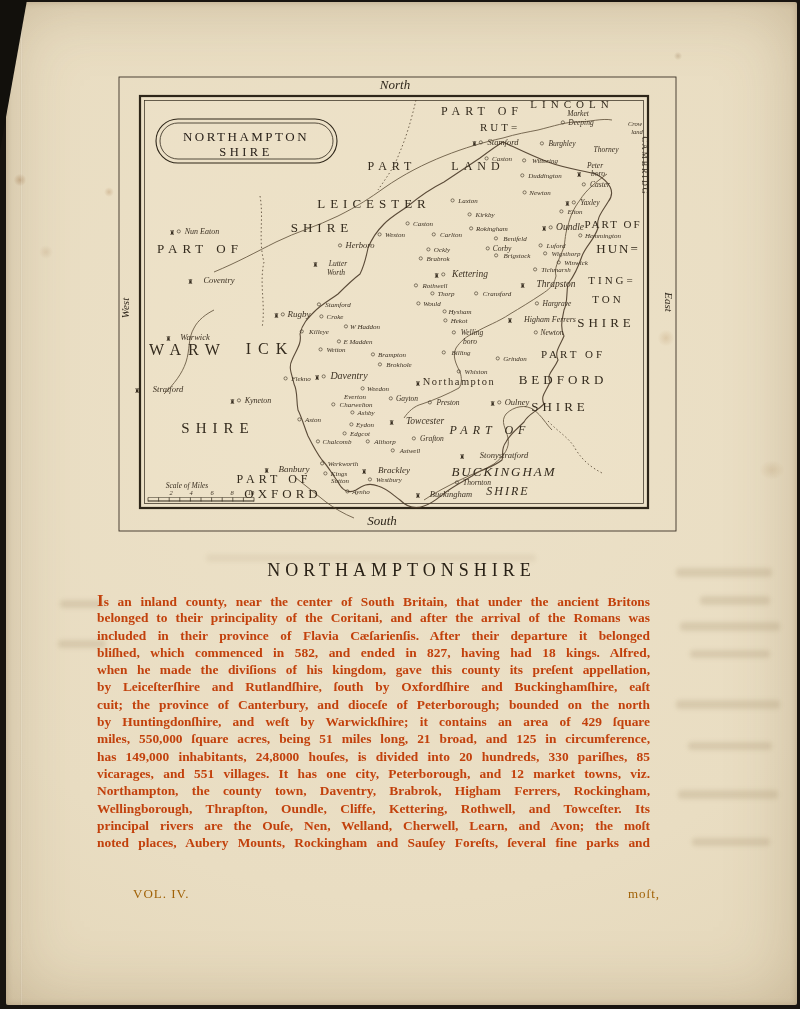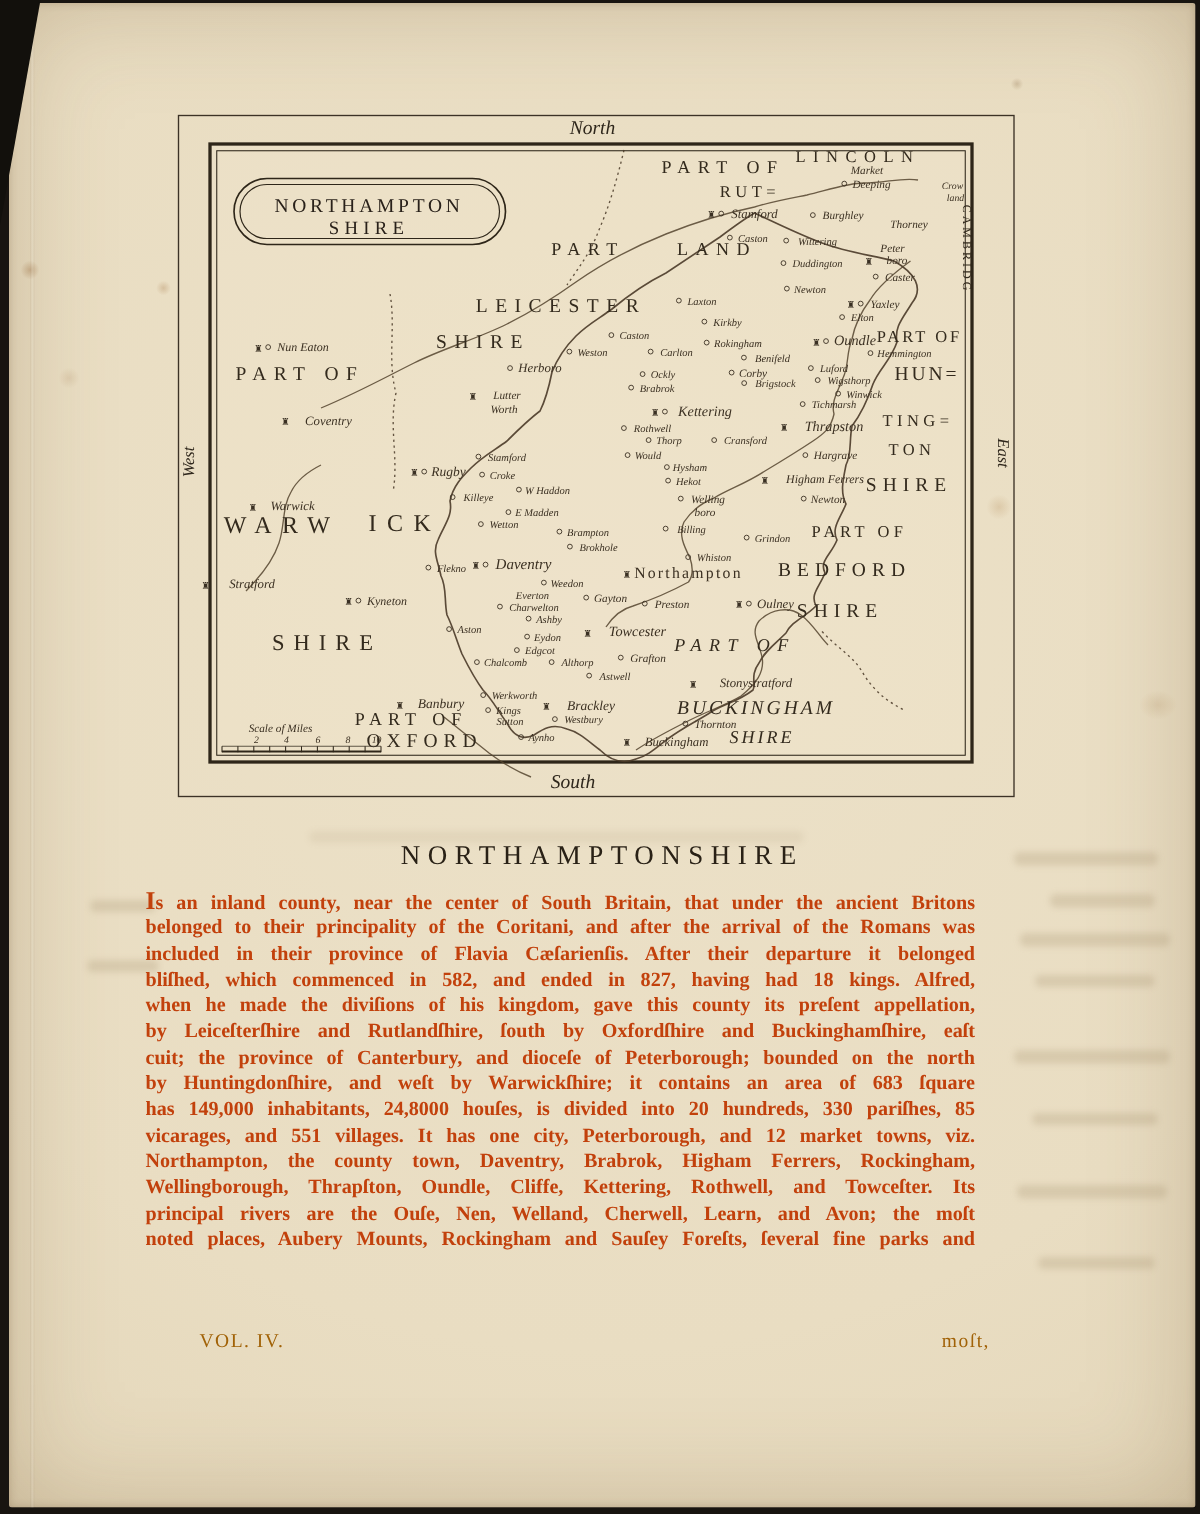--- a/index.html
+++ b/index.html
@@ -327,21 +327,22 @@
 
 <div class="title">NORTHAMPTONSHIRE</div>
 <div class="bodytext" id="bodytext">
     <div class="line">Is an inland county, near the center of South Britain, that under the ancient Britons</div>
     <div class="line">belonged to their principality of the Coritani, and after the arrival of the Romans was</div>
     <div class="line">included in their province of Flavia Cæſarienſis.  After their departure it belonged</div>
     <div class="line">bliſhed, which commenced in 582, and ended in 827, having had 18 kings.  Alfred,</div>
     <div class="line">when he made the diviſions of his kingdom, gave this county its preſent appellation,</div>
     <div class="line">by Leiceſterſhire and Rutlandſhire, ſouth by Oxfordſhire and Buckinghamſhire, eaſt</div>
     <div class="line">cuit; the province of Canterbury, and dioceſe of Peterborough; bounded on the north</div>
-    <div class="line">by Huntingdonſhire, and weſt by Warwickſhire; it contains an area of 683 ſquare</div>
+    <div class="line">by Huntingdonſhire, and weſt by Warwickſhire; it contains an area of 429 ſquare</div>
+    <div class="line">miles, 550,000 ſquare acres, being 51 miles long, 21 broad, and 125 in circumference,</div>
     <div class="line">has 149,000 inhabitants, 24,8000 houſes, is divided into 20 hundreds, 330 pariſhes, 85</div>
     <div class="line">vicarages, and 551 villages.  It has one city, Peterborough, and 12 market towns, viz.</div>
     <div class="line">Northampton, the county town, Daventry, Brabrok, Higham Ferrers, Rockingham,</div>
     <div class="line">Wellingborough, Thrapſton, Oundle, Cliffe, Kettering, Rothwell, and Towceſter.  Its</div>
     <div class="line">principal rivers are the Ouſe, Nen, Welland, Cherwell, Learn, and Avon; the moſt</div>
     <div class="line">noted places, Aubery Mounts, Rockingham and Sauſey Foreſts, ſeveral fine parks and</div>
   </div>
 <div class="footer">
   <span class="vol">VOL. IV.</span>
   <span class="catch">moſt,</span>

